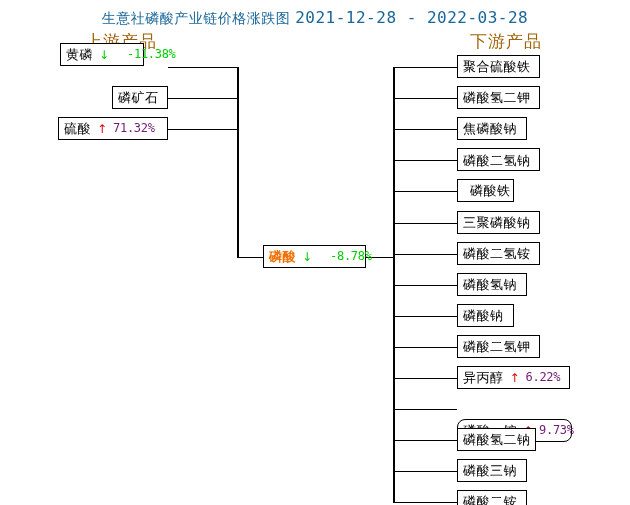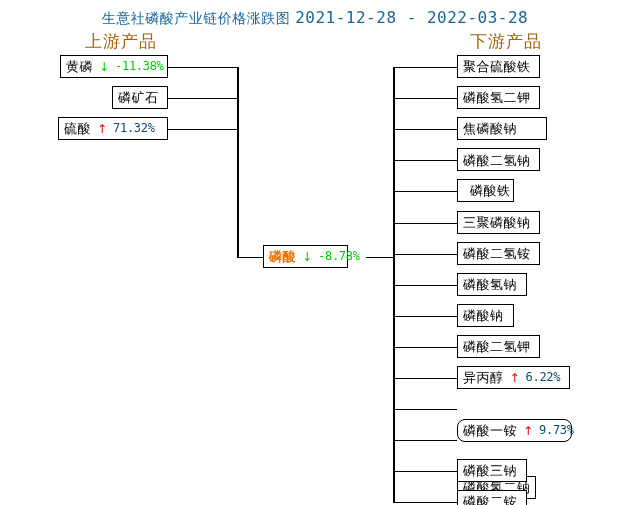--- a/index.html
+++ b/index.html
@@ -48,22 +48,22 @@
     align-items:center;
     gap:6px;
   }
   .node .nm{letter-spacing:0.5px;}
   .node.center .nm{color:#f07000;font-weight:bold;}
   .pct{
     font-family:"DejaVu Sans Mono","Liberation Mono",monospace;
     font-size:12px;
     letter-spacing:-0.3px;
   }
-  .pct.up{color:#0c4a6e;}
-  .pct.down{color:#00cc00;}
+  .pct.up{color:#701a75;}
+  .pct.down{color:#00cc00;margin-left:12px;}
   .arrow{font-size:12px;line-height:1;}
   .arrow.up{color:#e00000;}
   .arrow.down{color:#00cc00;}
 
   .line{position:absolute;background:#000000;}
   .line.h{height:1.6px;}
   .line.v{width:1.6px;}
 </style>
 </head>
 <body>
@@ -96,45 +96,45 @@
       <div class="line h" style="left: 393px; top: 346.5px; width: 64px;"></div>
       <div class="line h" style="left: 393px; top: 377.5px; width: 64px;"></div>
       <div class="line h" style="left: 393px; top: 408.5px; width: 64px;"></div>
       <div class="line h" style="left: 393px; top: 439.5px; width: 64px;"></div>
       <div class="line h" style="left: 393px; top: 470.5px; width: 64px;"></div>
       <div class="line h" style="left: 393px; top: 501.5px; width: 64px;"></div>
       <div class="line v" style="left: 393px; top: 66.5px; height: 435px;"></div>
       <div class="line h" style="left: 366px; top: 256.5px; width: 28.6px;"></div>
     </div>
   <div id="nodes">
-      <div class="node center" style="left: 263px; top: 245px; width: 85px;">
+      <div class="node center" style="left: 263px; top: 245px; width: 103px;">
         <span class="nm">磷酸</span>
         <span class="arrow down">↓</span>
         <span class="pct down">-8.78%</span>
       </div>
-      <div class="node" style="left: 60px; top: 55px; width: 108px;">
+      <div class="node" style="left: 60px; top: 43px; width: 84px;">
         <span class="nm">黄磷</span>
         <span class="arrow down">↓</span>
         <span class="pct down">-11.38%</span>
       </div>
       <div class="node" style="left: 112px; top: 86px; width: 56px;">
         <span class="nm">磷矿石</span>
       </div>
       <div class="node" style="left: 58px; top: 117px; width: 110px;">
         <span class="nm">硫酸</span>
         <span class="arrow up">↑</span>
         <span class="pct up">71.32%</span>
       </div>
       <div class="node" style="left: 457px; top: 55px; width: 83px;">
         <span class="nm">聚合硫酸铁</span>
       </div>
       <div class="node" style="left: 457px; top: 86px; width: 83px;">
         <span class="nm">磷酸氢二钾</span>
       </div>
-      <div class="node" style="left: 457px; top: 117px; width: 90px;">
+      <div class="node" style="left: 457px; top: 117px; width: 70px;">
         <span class="nm">焦磷酸钠</span>
       </div>
       <div class="node" style="left: 457px; top: 148px; width: 83px; align-items: flex-end;">
         <span class="nm">磷酸二氢钠</span>
       </div>
       <div class="node" style="left: 457px; top: 179px; width: 57px; padding-left: 12px;">
         <span class="nm">磷酸铁</span>
       </div>
       <div class="node" style="left: 457px; top: 211px; width: 83px;">
         <span class="nm">三聚磷酸钠</span>
@@ -154,21 +154,21 @@
       <div class="node" style="left: 457px; top: 366px; width: 113px;">
         <span class="nm">异丙醇</span>
         <span class="arrow up">↑</span>
         <span class="pct up">6.22%</span>
       </div>
       <div class="node" style="left: 457px; top: 419px; width: 115px; border-radius: 8px;">
         <span class="nm">磷酸一铵</span>
         <span class="arrow up">↑</span>
         <span class="pct up">9.73%</span>
       </div>
-      <div class="node" style="left: 457px; top: 428px; width: 79px; margin-top: 48px;">
+      <div class="node" style="left: 457px; top: 428px; width: 79px;">
         <span class="nm">磷酸氢二钠</span>
       </div>
       <div class="node" style="left: 457px; top: 459px; width: 70px;">
         <span class="nm">磷酸三钠</span>
       </div>
       <div class="node" style="left: 457px; top: 490px; width: 70px;">
         <span class="nm">磷酸二铵</span>
       </div>
     </div>
 

